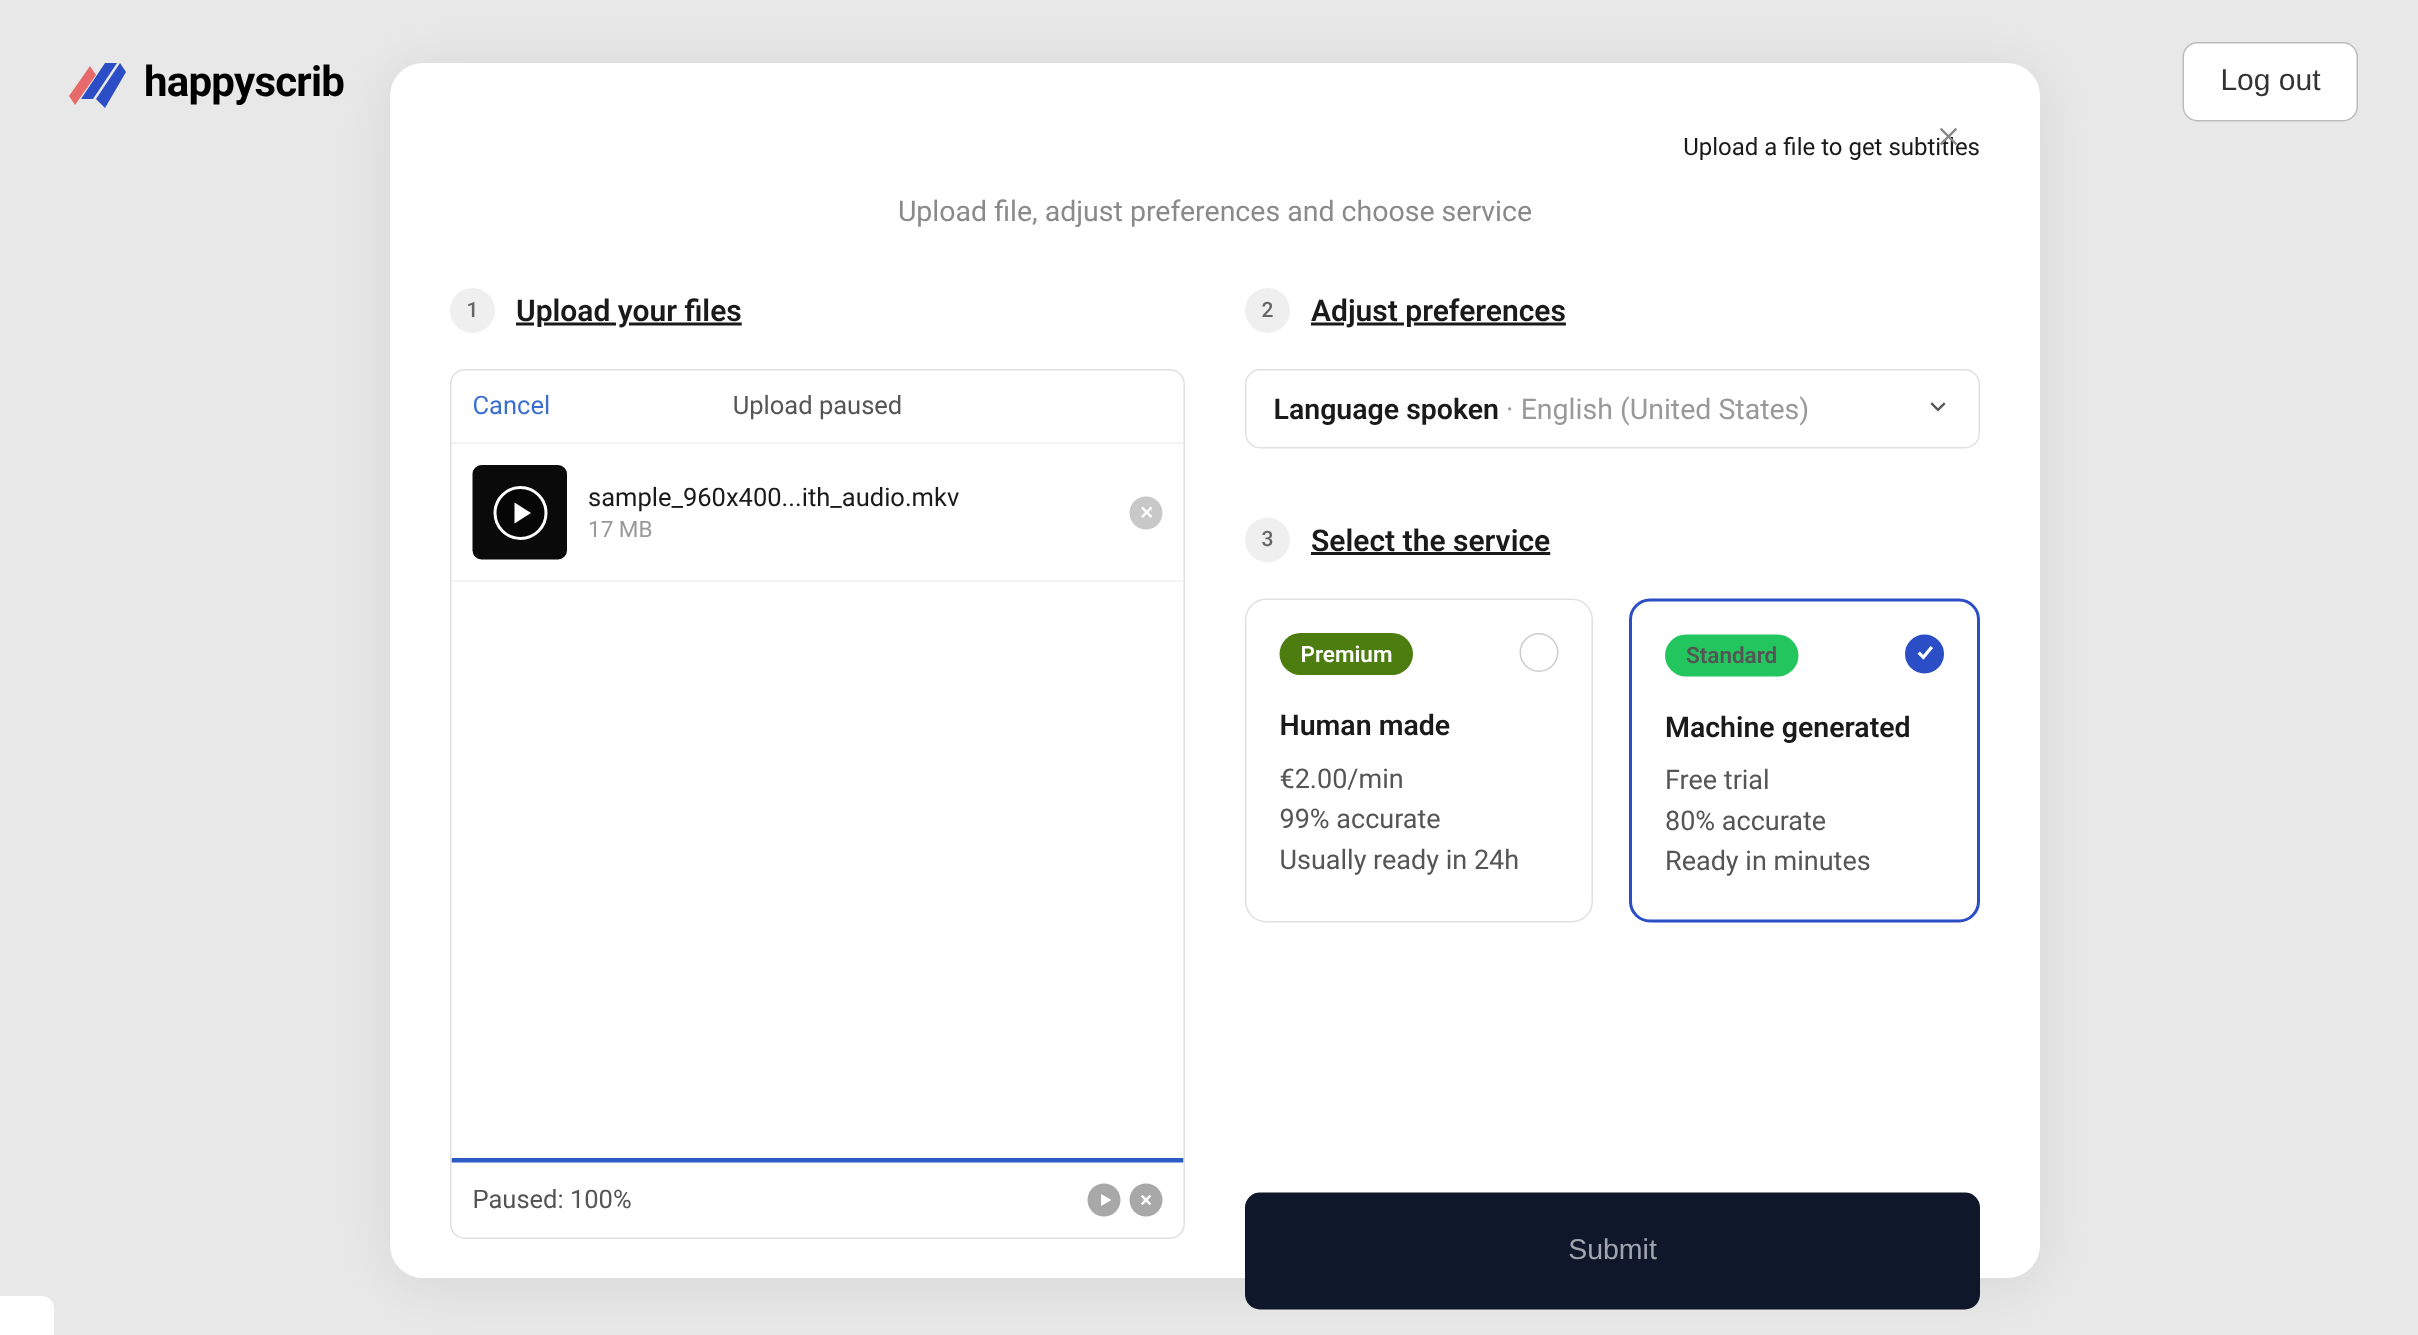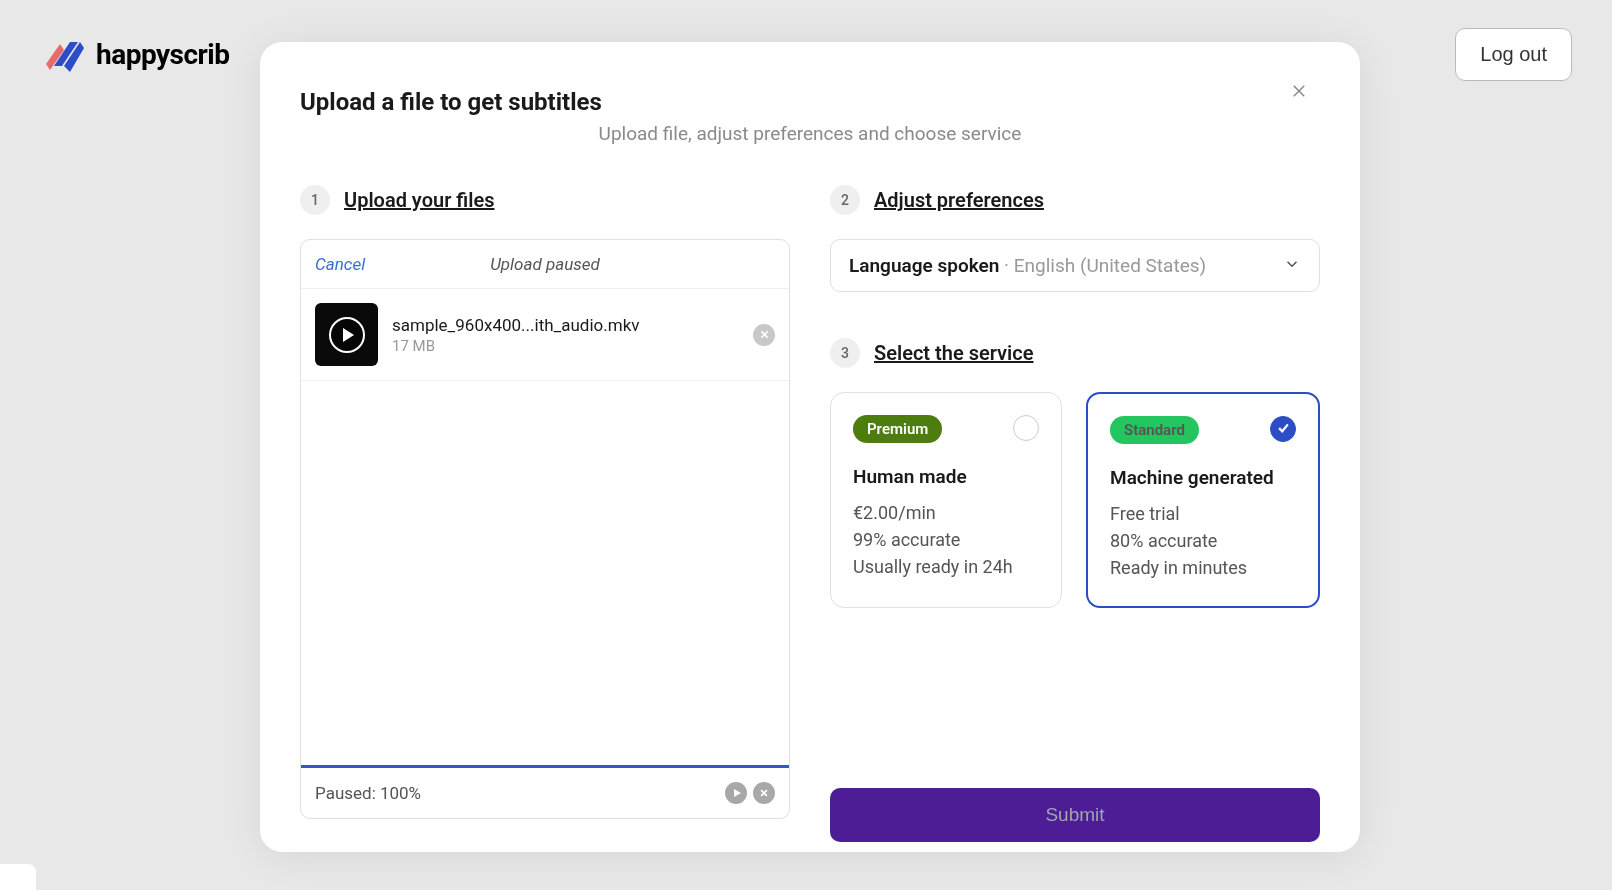--- a/index.html
+++ b/index.html
@@ -62,30 +62,30 @@
     .modal-close {
       position: absolute;
       top: 40px;
       right: 40px;
       width: 30px;
       height: 30px;
       cursor: pointer;
       color: #888;
     }
     .modal-title {
-      text-align: left;
-      font-size: 24px;
-      font-weight: 700;
+      text-align: right;
+      font-size: 16px;
+      font-weight: 400;
       color: #1a1a1a;
     }
     .modal-subtitle {
       text-align: center;
       font-size: 19px;
       color: #8a8a8a;
-      margin-top: 6px;
+      margin-top: 22px;
     }
     .content {
       display: flex;
       gap: 40px;
       margin-top: 40px;
     }
     .left, .right {
       flex: 1;
     }
     .section-header {
@@ -119,21 +119,20 @@
       display: flex;
       flex-direction: column;
       overflow: hidden;
     }
     .upload-header {
       padding: 14px 14px;
       display: flex;
       align-items: flex-end;
       border-bottom: 1px solid #eee;
       position: relative;
-      font-style: italic;
     }
     .cancel-link {
       color: #3a6fd0;
       font-size: 17px;
       cursor: pointer;
     }
     .upload-status {
       position: absolute;
       left: 50%;
       transform: translateX(-50%);
@@ -322,23 +321,23 @@
     .card-lines {
       margin-top: 14px;
     }
     .card-line {
       font-size: 18px;
       color: #555;
       margin-bottom: 6px;
     }
     .submit-btn {
       width: 100%;
-      padding: 16px;
+      padding: 28px;
       margin-top: 180px;
-      background: #4c1d95;
+      background: #0f172a;
       border: none;
       border-radius: 10px;
       font-size: 19px;
       color: #a0a5ae;
       font-weight: 500;
       cursor: pointer;
     }
     .bottom-widget {
       position: absolute;
       bottom: 0;

